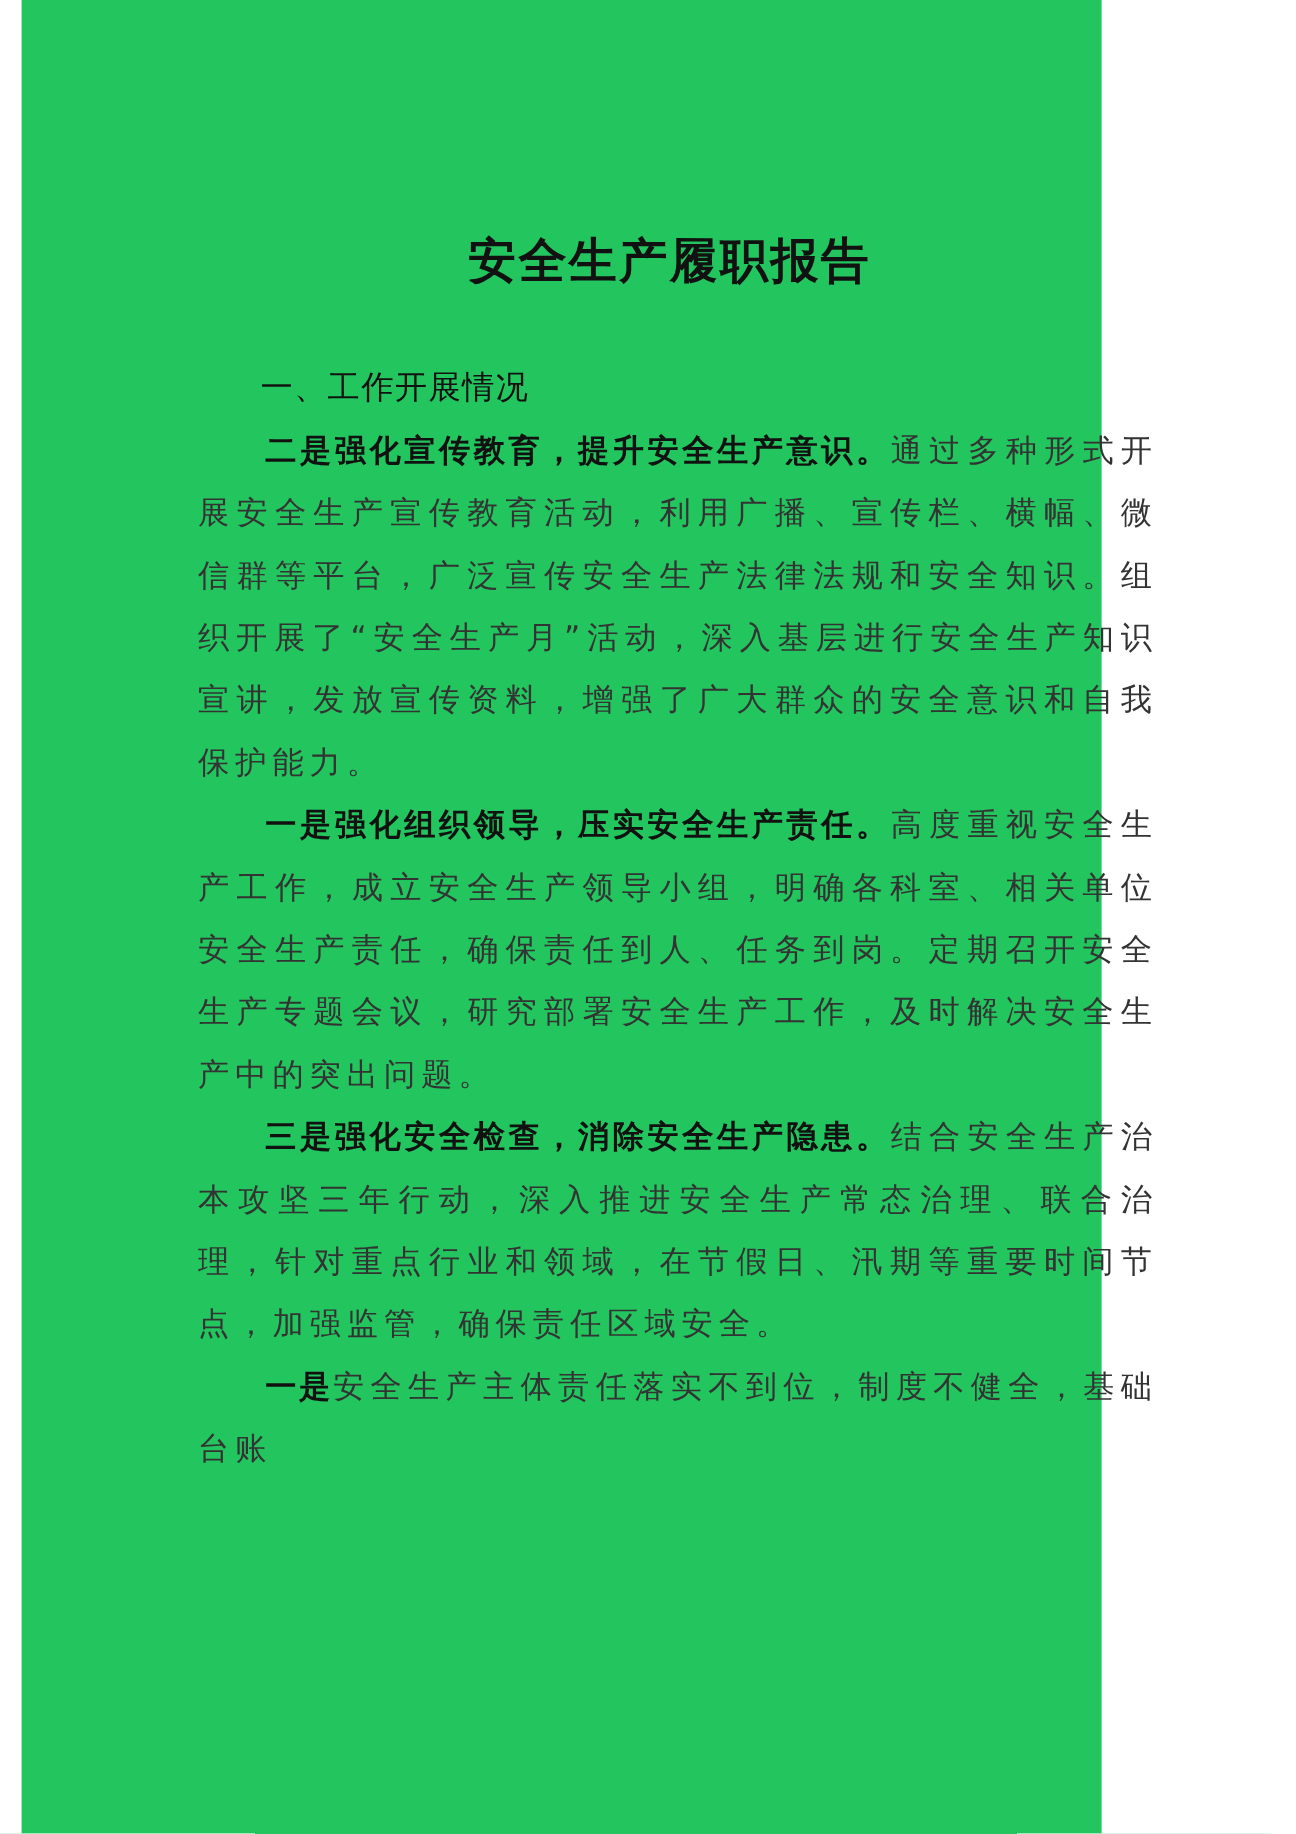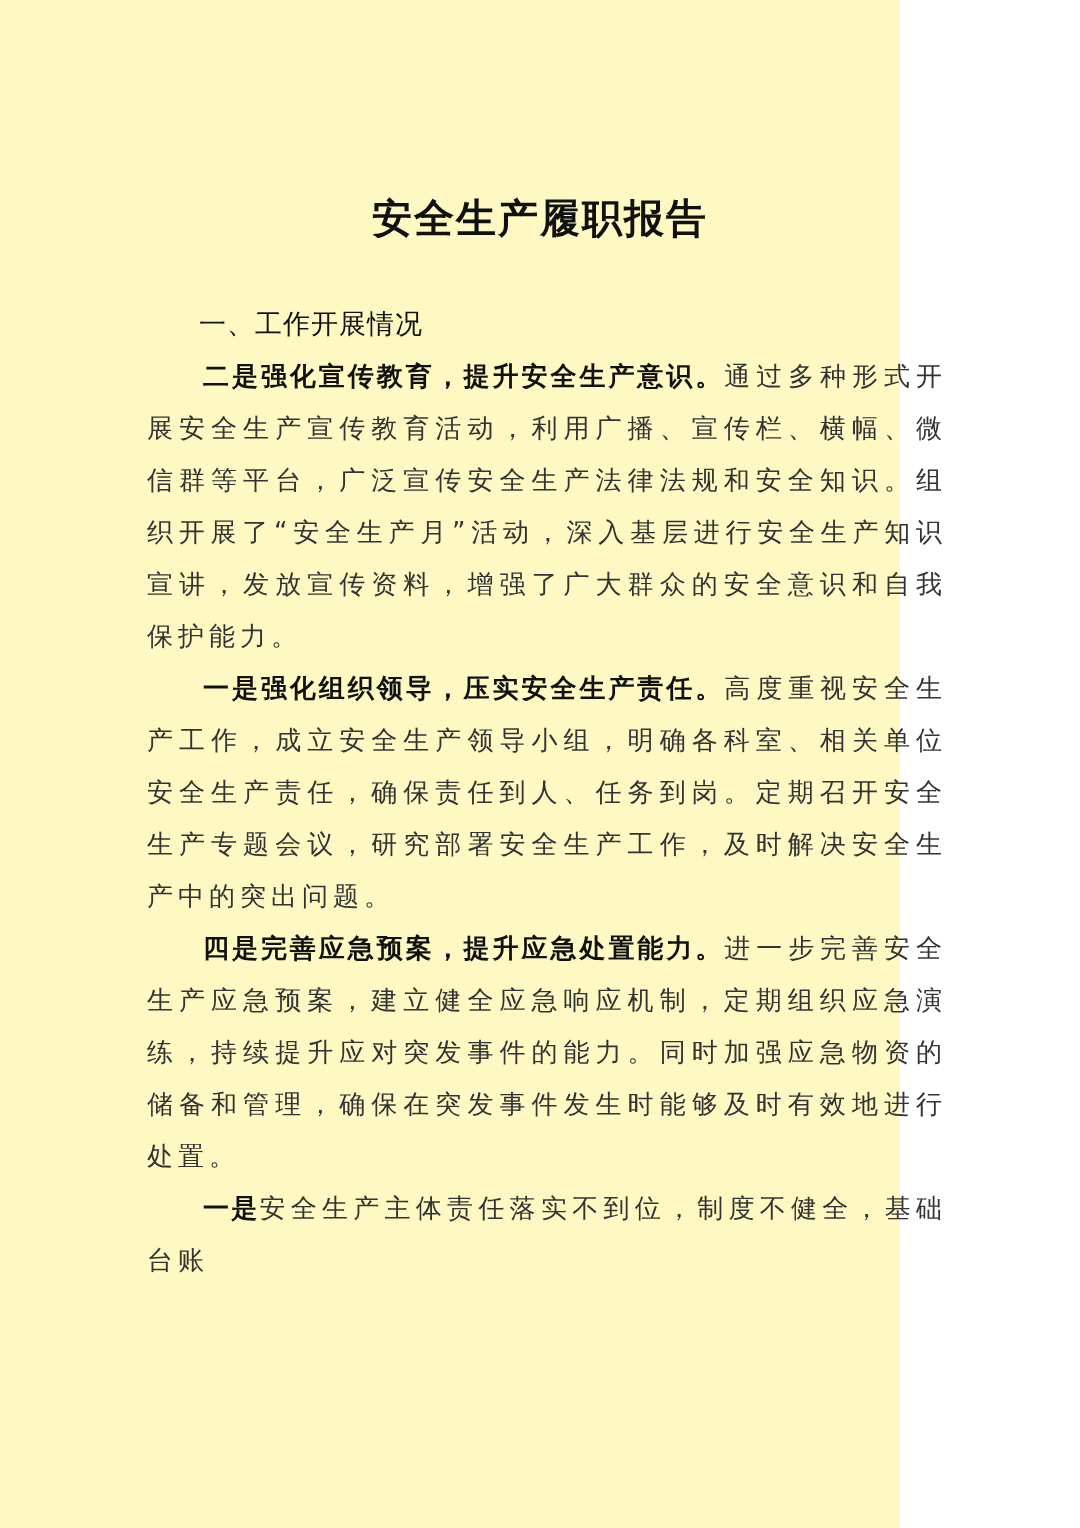--- a/index.html
+++ b/index.html
@@ -1,17 +1,17 @@
 <!DOCTYPE html>
 <html><head>
   <meta charset="utf-8">
   <style>
     html, body { margin: 0; padding: 0; background: #ffffff; }
     body { width: 1080px; height: 1528px; position: relative; overflow: hidden; }
-    .page { position: absolute; left: 0; top: 0; width: 900px; height: 1528px; background: #fef9c3; }
+    .page { position: absolute; left: 18px; top: 0; width: 900px; height: 1528px; background: #22c55e; }
     .title {
       position: absolute; top: 190px; left: 0; width: 1080px; text-align: center;
       font-family: "DejaVu Serif", serif; font-weight: bold; font-size: 40px; color: #111;
       letter-spacing: 2px; line-height: 56px;
     }
     .body {
       position: absolute; left: 147px; top: 298px; width: 800px;
       font-family: "DejaVu Sans", sans-serif; font-size: 26px; color: #333;
       line-height: 52px; letter-spacing: 5px;
     }
@@ -26,19 +26,19 @@
 <div class="page">
   <div class="title">安全生产履职报告</div>
 
   <div class="body">
     <div class="heading">一、工作开展情况</div>
 
     <p class="para"><span class="lead">二是强化宣传教育，提升安全生产意识。</span><span>通过多种形式开展安全生产宣传教育活动，利用广播、宣传栏、横幅、微信群等平台，广泛宣传安全生产法律法规和安全知识。组织开展了“安全生产月”活动，深入基层进行安全生产知识宣讲，发放宣传资料，增强了广大群众的安全意识和自我保护能力。</span></p>
 
     <p class="para"><span class="lead">一是强化组织领导，压实安全生产责任。</span><span>高度重视安全生产工作，成立安全生产领导小组，明确各科室、相关单位安全生产责任，确保责任到人、任务到岗。定期召开安全生产专题会议，研究部署安全生产工作，及时解决安全生产中的突出问题。</span></p>
 
+    <p class="para"><span class="lead">三是强化安全检查，消除安全生产隐患。</span><span>结合安全生产治本攻坚三年行动，深入推进安全生产常态治理、联合治理，针对重点行业和领域，在节假日、汛期等重要时间节点，加强监管，确保责任区域安全。</span></p>
 
-    <p class="para"><span class="lead">四是完善应急预案，提升应急处置能力。</span><span>进一步完善安全生产应急预案，建立健全应急响应机制，定期组织应急演练，持续提升应对突发事件的能力。同时加强应急物资的储备和管理，确保在突发事件发生时能够及时有效地进行处置。</span></p>
 
 
     <p class="para"><span class="lead">一是</span><span>安全生产主体责任落实不到位，制度不健全，基础台账</span></p>
   </div>
 </div>
 
 </body></html>

